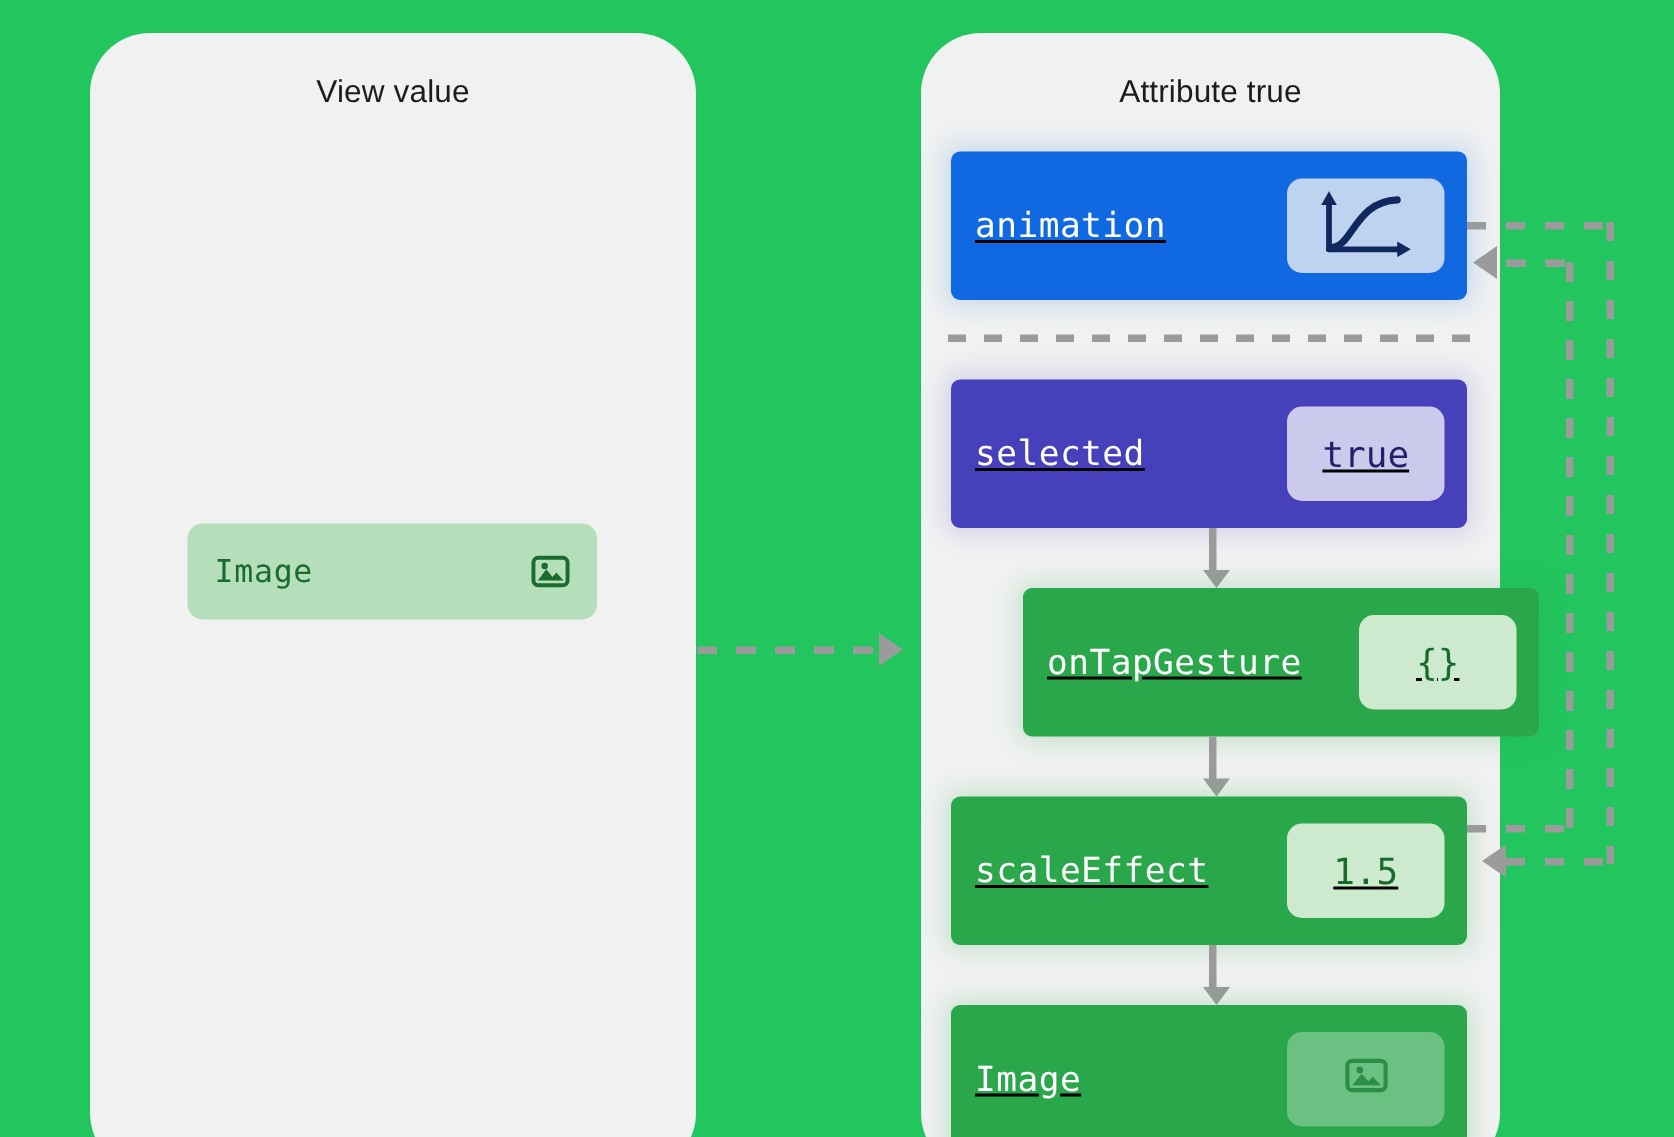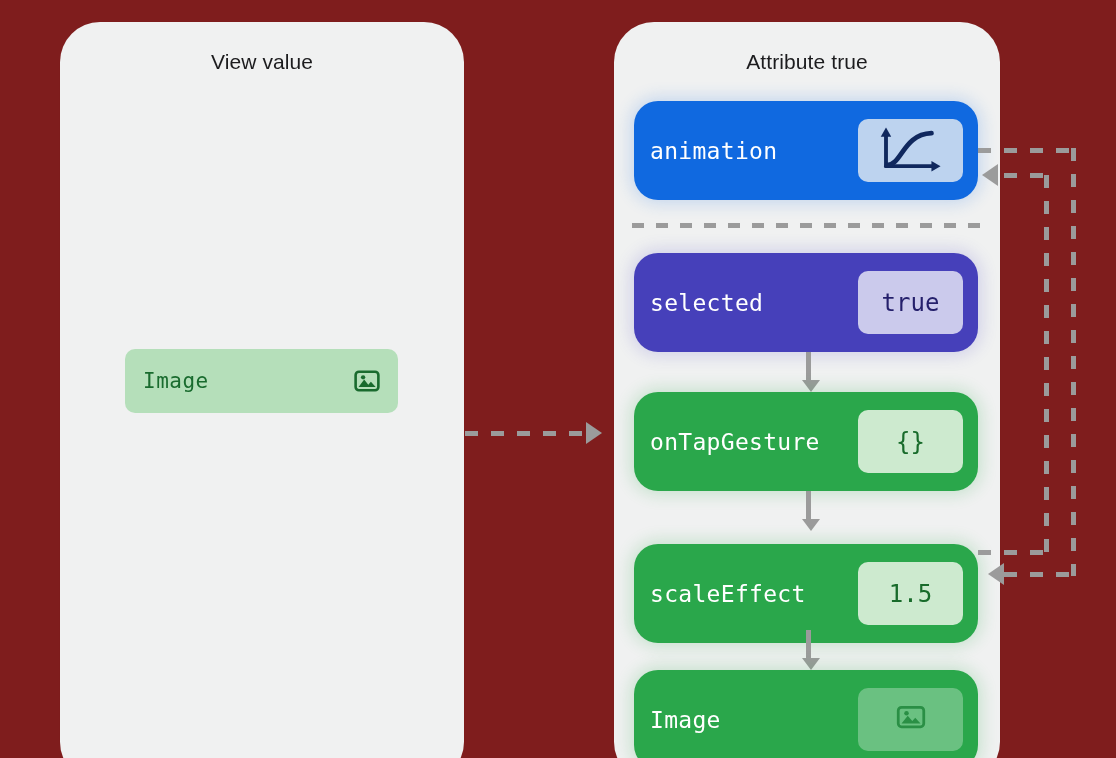--- a/index.html
+++ b/index.html
@@ -5,21 +5,21 @@
   html, body {
     margin: 0; padding: 0;
     width: 1116px; height: 758px;
     overflow: hidden;
     background: #eeefef;
     font-family: "Liberation Sans", sans-serif;
   }
   #stage {
     position: relative;
     width: 1116px; height: 758px;
-    background: #7f1d1d;
+    background: #22c55e;
   }
 
   
   .panel {
     position: absolute;
     background: #f0f1f1;
     border-radius: 40px;
     box-shadow: 0 0 0 0.5px rgba(0,0,0,0.015);
   }
   #panel-view  { left: 60px;  top: 22px; width: 404px; height: 760px; }
@@ -56,26 +56,27 @@
     letter-spacing: 0.5px;
   }
   #view-chip .chip-icon { width: 26px; height: 26px; display:block; }
 
   
   .node {
     position: absolute;
     left: 634px;
     width: 344px;
     height: 99px;
-    border-radius: 24px;
+    border-radius: 6px;
     display: flex;
     align-items: center;
     box-sizing: border-box;
     padding: 0 15px 0 16px;
     justify-content: space-between;
+    text-decoration: underline;
   }
   .node .node-label {
     font-family: "DejaVu Sans Mono", "Liberation Mono", monospace;
     font-size: 23px;
     color: #ffffff;
     letter-spacing: 0.3px;
     white-space: nowrap;
   }
   .node .node-value {
     min-width: 105px;
@@ -106,22 +107,22 @@
     text-align: center;
   }
   #node-selected .node-value { background: #cbcaec; color:#241f6b; }
 
   
   .node-green {
     background: #2aa74b;
     box-shadow: 0 0 16px 4px rgba(45,170,75,0.20);
   }
   .node-green .node-value { background: #cdeacf; color: #186b2b; }
-  #node-ontap  { top: 392px; }
-  #node-scale  { top: 531px; margin-top: 13px; }
+  #node-ontap  { top: 392px; margin-left: 48px; }
+  #node-scale  { top: 531px; }
   #node-image  { top: 670px; height: 99px; }
   #node-image .node-value { background: rgba(255,255,255,0.30); }
 
   
   .solid-arrow {
     position: absolute;
     left: 802px;
     width: 12px;
   }
   .solid-arrow .shaft {

